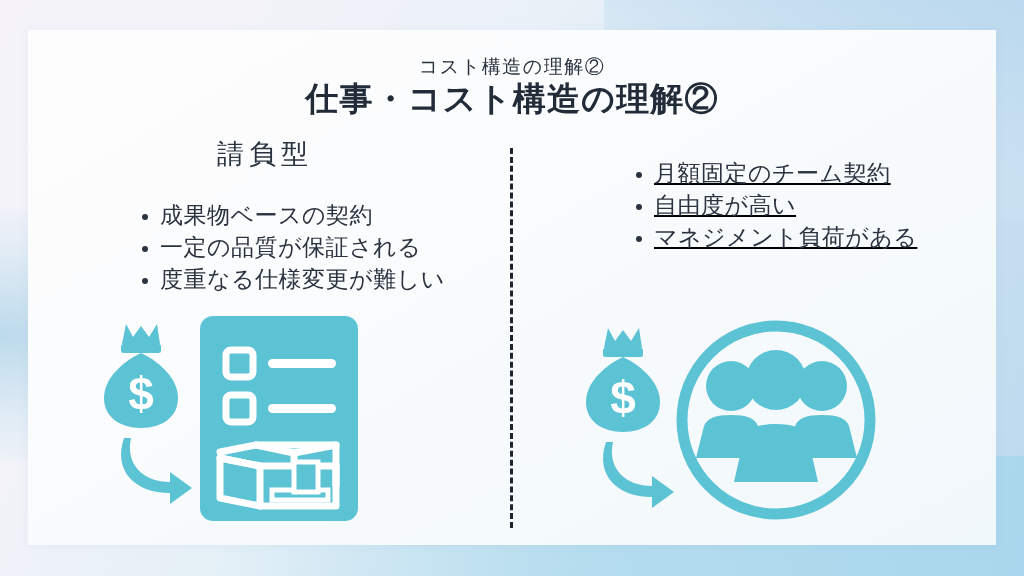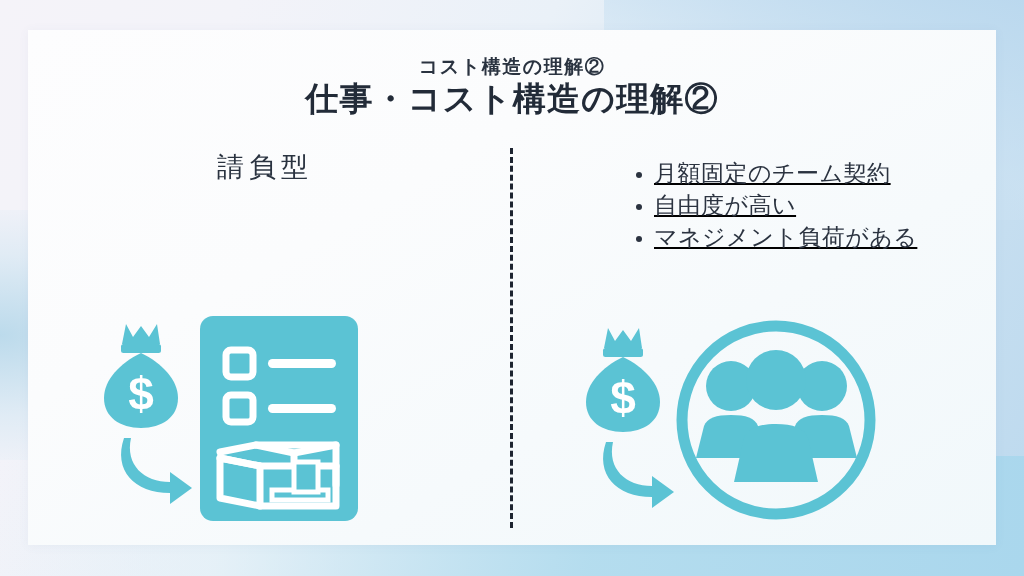--- a/index.html
+++ b/index.html
@@ -75,21 +75,21 @@
 
   
   .subtitle {
     position: absolute;
     left: 0; right: 0;
     top: 24px;
     text-align: center;
     font-size: 19px;
     letter-spacing: 1.5px;
     color: #2a3340;
-    font-weight: 700;
+    font-weight: 400;
   }
   .title {
     position: absolute;
     left: 0; right: 0;
     top: 47px;
     text-align: center;
     font-size: 33px;
     letter-spacing: 1.2px;
     color: #222b38;
     font-weight: 700;
@@ -114,21 +114,21 @@
   }
   .col-left  { left: 2px; }
   .col-right { left: 496px; }
 
   .col-head {
     text-align: center;
     font-size: 27px;
     letter-spacing: 5px;
     color: #2a3340;
     font-weight: 400;
-    margin: 13px;
+    margin: 0;
     padding-top: 6px;
   }
 
   .bullets {
     margin: 28px 0 0 0;
     padding: 0;
     list-style: none;
   }
   .bullets li {
     position: relative;
@@ -177,20 +177,25 @@
 
   <div class="slide">
 
     <div class="subtitle">コスト構造の理解②</div>
     <div class="title">仕事・コスト構造の理解②</div>
 
     <div class="divider"></div>
 
     <div class="col col-left">
       <h2 class="col-head">請負型</h2>
+      <ul class="bullets">
+        <li>成果物ベースの契約</li>
+        <li>一定の品質が保証される</li>
+        <li>度重なる仕様変更が難しい</li>
+      </ul>
     </div>
 
     <div class="art art-left">
       <div class="art-inner">
         <svg width="290" height="225" viewBox="0 0 290 225">
 
           <g>
             <path d="M26 14 L33 27 L41 16 L49 27 L57 14 L60 34 L22 34 Z" fill="#5bc3d4"></path>
             <rect x="21" y="34" width="40" height="9" rx="2.5" fill="#5bc3d4"></rect>
             <path d="M41 43

